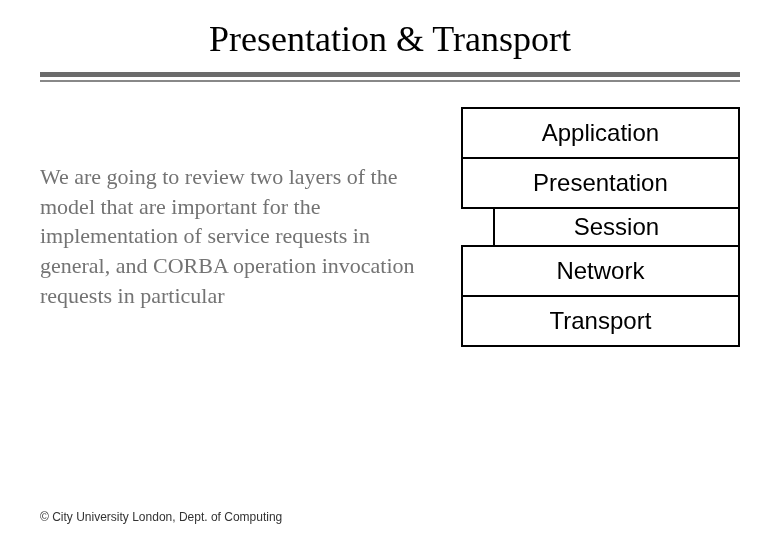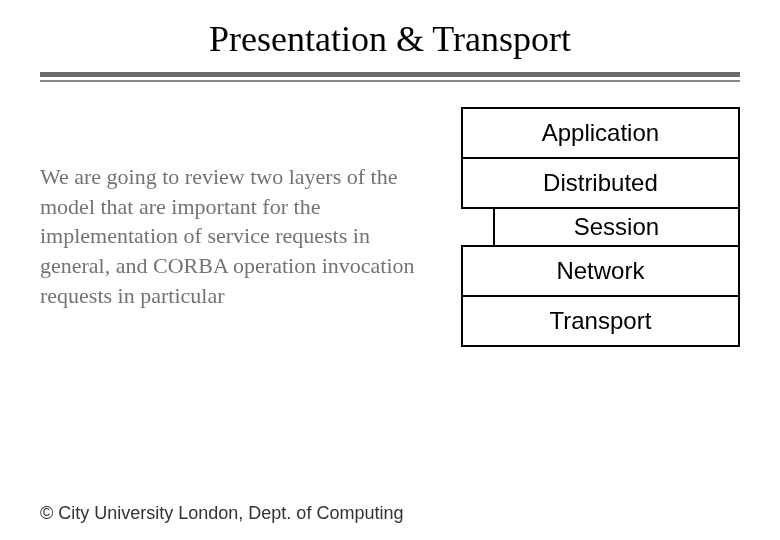--- a/index.html
+++ b/index.html
@@ -92,21 +92,21 @@
 
     .footer {
       position: absolute;
       bottom: 16px;
       left: 0;
       width: 100%;
       display: flex;
       justify-content: space-between;
       padding: 0 40px;
       font-family: Arial, Helvetica, sans-serif;
-      font-size: 18px;
+      font-size: 12px;
       color: #333;
     }
   </style>
 </head>
 <body>
 
 <h1 class="slide-title">Presentation &amp; Transport</h1>
 
 <div class="divider-group">
   <div class="divider-thick"></div>
@@ -115,21 +115,21 @@
 
 <div class="content-area">
 
   <div class="left-column">
     <p class="body-text">We are going to review two layers of the model that are important for the implementation of service requests in general, and CORBA operation invocation requests in particular</p>
   </div>
 
   <div class="right-column">
     <div class="layer-stack">
       <div class="layer-box">Application</div>
-      <div class="layer-box">Distributed</div>
+      <div class="layer-box">Presentation</div>
       <div class="layer-box short">Session</div>
       <div class="layer-box">Network</div>
       <div class="layer-box">Transport</div>
     </div>
   </div>
 
 </div>
 
 <div class="footer">
   <span>© City University London, Dept. of Computing</span>

